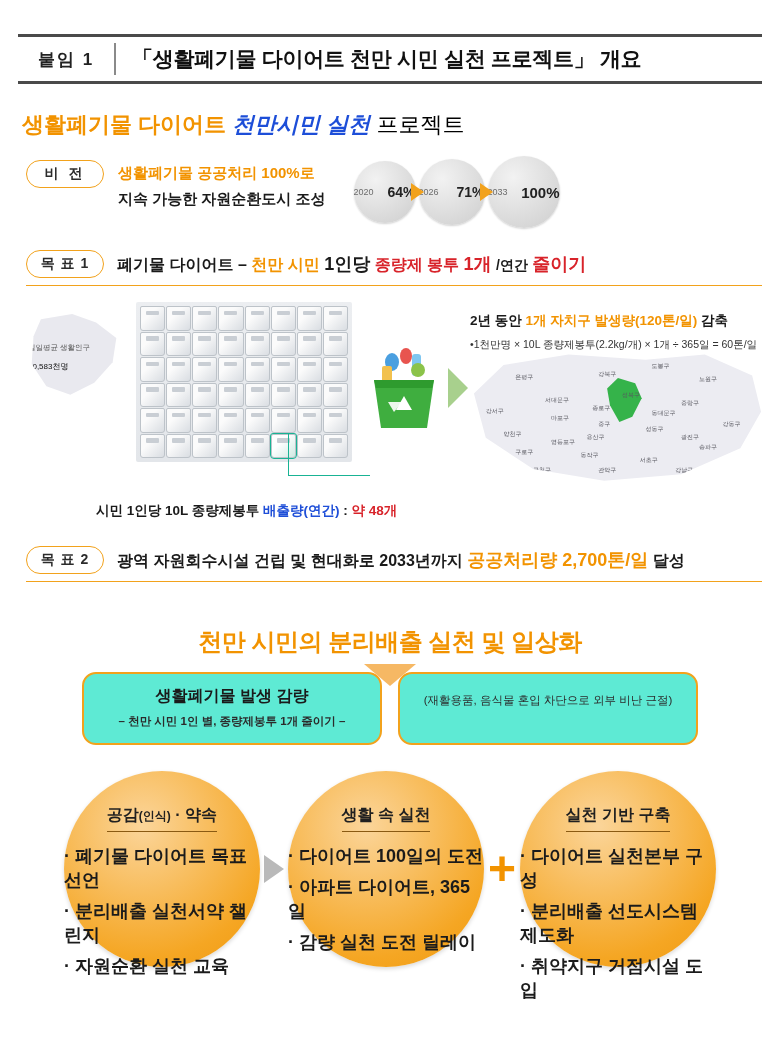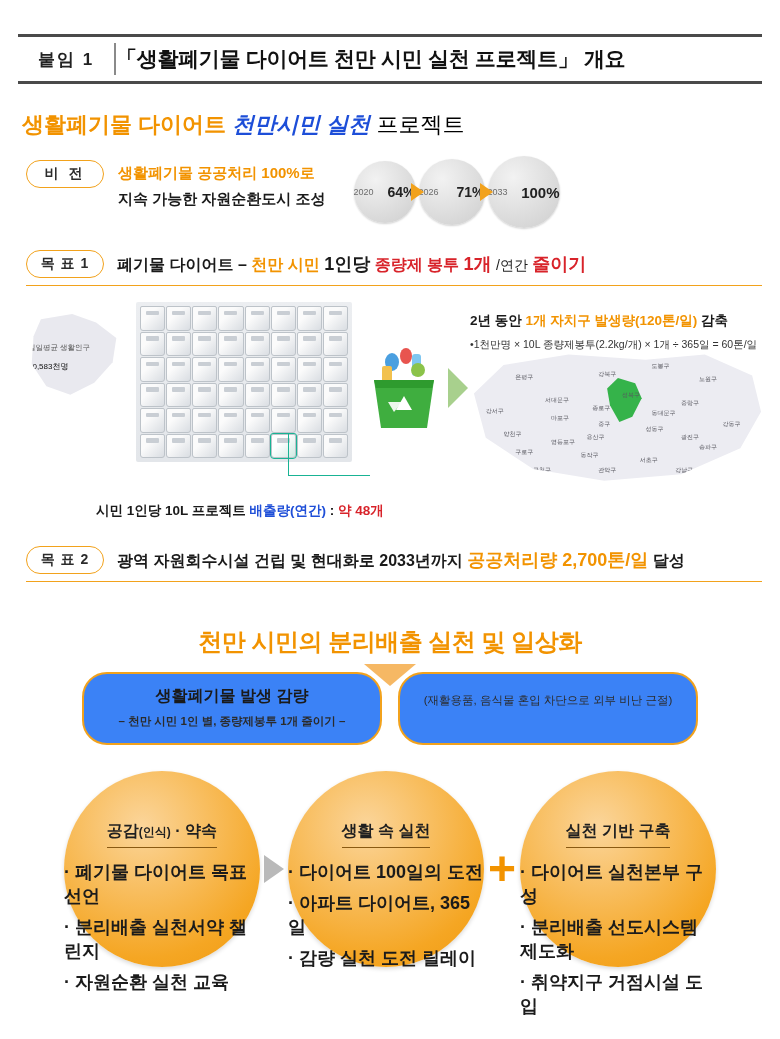--- a/index.html
+++ b/index.html
@@ -30,20 +30,21 @@
     font-size: 17px;
     font-weight: bold;
     letter-spacing: 2px;
     color: #222;
   }
   .header-divider { width: 2px; background: #8a8a8a; margin: 6px 0; }
   .header-title {
     flex: 1;
     display: flex;
     align-items: center;
+    padding-left: 16px;
     font-size: 21px;
     font-weight: bold;
     letter-spacing: -0.3px;
     color: #111;
   }
 
   
   .main-title {
     margin: 26px 0 0 22px;
     font-size: 22px;
@@ -126,21 +127,21 @@
   .goal-text {
     margin-left: 13px;
     font-size: 16px;
     font-weight: bold;
     color: #1a1a1a;
     white-space: nowrap;
   }
   .goal-text .orange { color: #f29300; }
   .goal-text .red { color: #d8232a; }
   .goal-text .big { font-size: 18px; }
-  .goal-text .norm { font-weight: normal; font-size: 14px; text-align: center; }
+  .goal-text .norm { font-weight: bold; font-size: 14px; text-align: center; }
 
   
   .figure {
     position: relative;
     height: 200px;
     margin: 8px 0 0 0;
   }
   .pop-map {
     position: absolute; left: 28px; top: 20px;
     width: 92px; height: 86px;
@@ -253,22 +254,22 @@
   
   .two-boxes {
     display: flex;
     justify-content: center;
     gap: 16px;
     margin-top: -14px;
   }
   .obox {
     width: 300px;
     border: 2px solid #f2a21c;
-    border-radius: 25px;
-    background: #3b82f6;
+    border-radius: 14px;
+    background: #5eead4;
     padding: 12px 10px 14px 10px;
     text-align: center;
   }
   .obox .t { font-size: 16px; font-weight: bold; color: #1a1a1a; }
   .obox .sub { font-size: 11.5px; color: #2b2b2b; margin-top: 7px; font-weight: bold; }
   .obox .sub.thin { font-weight: normal; }
 
   
   .bottom-row {
     display: flex;
@@ -283,21 +284,20 @@
     background: radial-gradient(circle at 40% 28%, #fbd59a, #f5a623 72%, #ef9910);
     box-shadow: 0 2px 4px rgba(0,0,0,.15);
     display: flex; flex-direction: column;
     align-items: center;
     padding-top: 34px;
   }
   .circle-card .ttl {
     font-size: 16px; font-weight: bold; color: #202020;
     border-bottom: 1.6px solid #8a5a12;
     padding-bottom: 5px;
-    margin-top: 16px;
   }
   .circle-card .ttl .small { font-size: 12px; }
   .circle-card ul { list-style: none; margin-top: 12px; }
   .circle-card li {
     font-size: 18px; font-weight: bold; color: #1b1b1b;
     margin-bottom: 7px; text-align: left;
   }
   .gray-arrow {
     width: 0; height: 0;
     border-left: 20px solid #b9b9b9;
@@ -471,21 +471,21 @@
     <div class="gu" style="left:58%;top:80%;">서초구</div>
     <div class="gu" style="left:78%;top:70%;">송파구</div>
     <div class="gu" style="left:16%;top:74%;">구로구</div>
     <div class="gu" style="left:44%;top:88%;">관악구</div>
     <div class="gu" style="left:70%;top:88%;">강남구</div>
     <div class="gu" style="left:22%;top:88%;">금천구</div>
   </div>
 </div>
 
 <div class="figure-caption">
-  <span>시민 1인당 10L 프로젝트</span>
+  <span>시민 1인당 10L 종량제봉투</span>
   <span class="blue">배출량(연간)</span>
   <span>:</span>
   <span class="red">약 48개</span>
 </div>
 
 <div class="goal-row" style="margin-top:26px;">
   <div class="pill small-sp">목 표 2</div>
   <div class="goal-text">
     <span>광역 자원회수시설 건립 및 현대화로 2033년까지</span>
     <span class="orange big">공공처리량 2,700톤/일</span>

